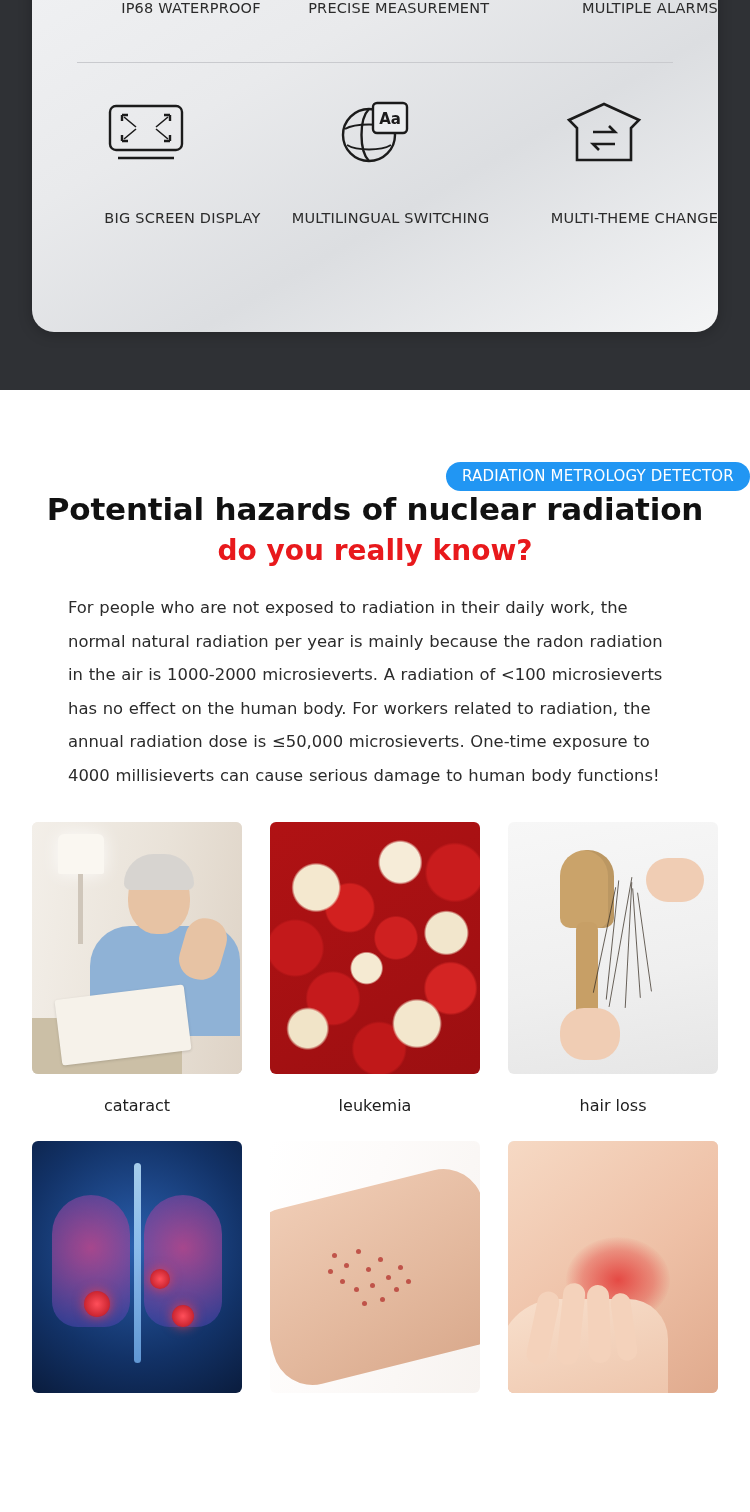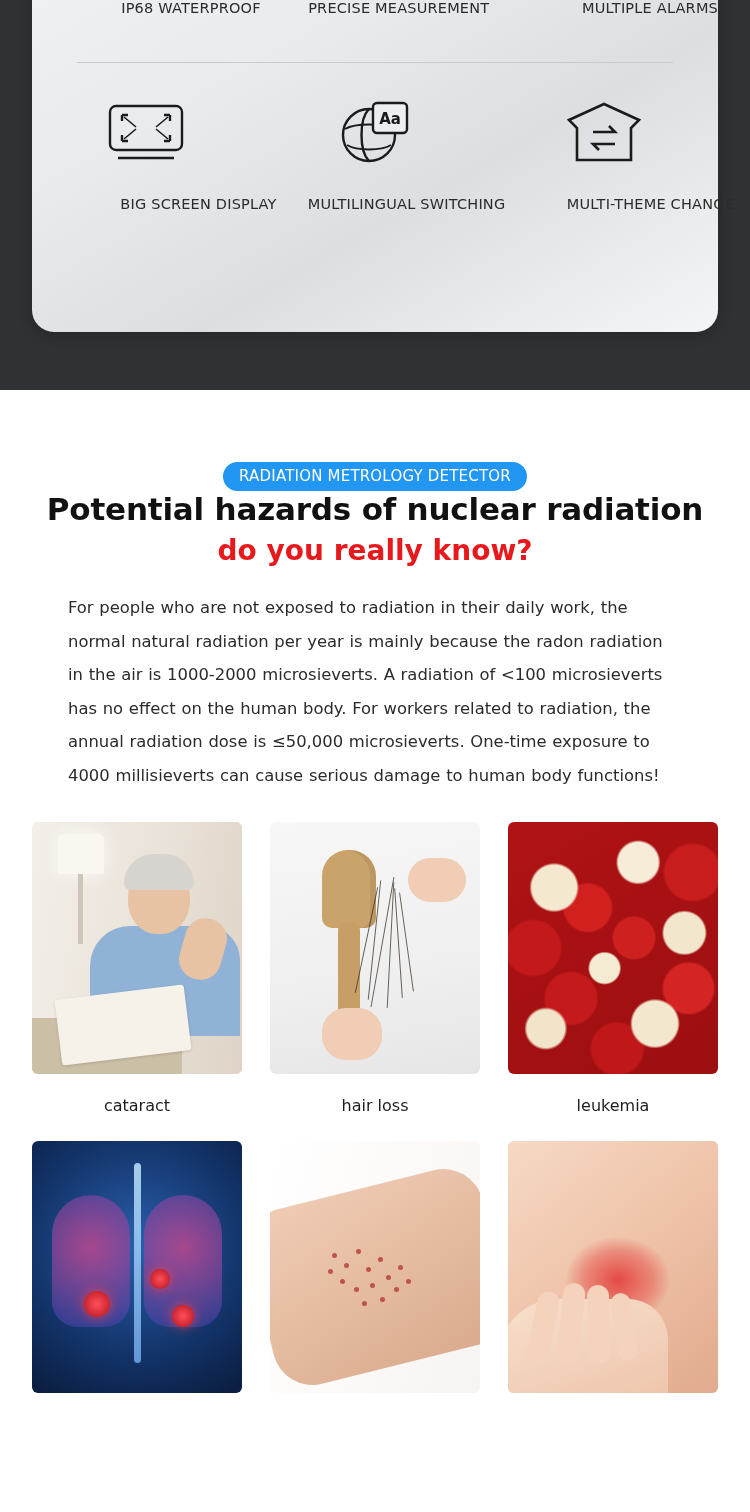--- a/index.html
+++ b/index.html
@@ -64,35 +64,34 @@
     top: 200px;
     left: 0;
     width: 100%;
     display: flex;
     align-items: flex-end;
     font-weight: bold;
   }
   .icons-row .cell { display:flex; justify-content:center; align-items:center; height: 86px;}
   .labels-row-2 {
     position: absolute;
-    top: 306px;
+    top: 320px;
     left: 0;
     width: 100%;
-    margin-left: 16px;
   }
   .icon-svg { display: block; }
 
   
   .content {
     position: relative;
     width: 750px;
     background: #ffffff;
     padding-top: 72px;
   }
-  .pill-wrap { text-align: center; }
+  .pill-wrap { text-align: right; }
   .pill {
     display: inline-block;
     background: #2196f3;
     color: #ffffff;
     font-size: 15px;
     letter-spacing: 0.2px;
     padding: 5px 16px 6px;
     border-radius: 16px;
     white-space: nowrap;
   }
@@ -300,38 +299,38 @@
         <div class="body"></div>
         <div class="head"></div>
         <div class="hair"></div>
         <div class="arm"></div>
         <div class="paper"></div>
       </div>
       <div class="thumb-label">cataract</div>
     </div>
 
     <div class="tile">
+      <div class="thumb img-leukemia"></div>
+      <div class="thumb-label">leukemia</div>
+    </div>
+
+    <div class="tile">
       <div class="thumb img-hairloss">
         <div class="brush"></div>
         <div class="handle"></div>
         <div class="hand-l"></div>
         <div class="hand-r"></div>
         <div class="strand" style="left:104px;top:58px;height:120px;transform:rotate(6deg);"></div>
         <div class="strand" style="left:112px;top:54px;height:132px;transform:rotate(10deg);"></div>
         <div class="strand" style="left:120px;top:60px;height:126px;transform:rotate(3deg);"></div>
         <div class="strand" style="left:128px;top:66px;height:110px;transform:rotate(-4deg);"></div>
         <div class="strand" style="left:136px;top:70px;height:100px;transform:rotate(-8deg);"></div>
         <div class="strand" style="left:96px;top:64px;height:108px;transform:rotate(12deg);"></div>
       </div>
       <div class="thumb-label">hair loss</div>
-    </div>
-
-    <div class="tile">
-      <div class="thumb img-leukemia"></div>
-      <div class="thumb-label">leukemia</div>
     </div>
 
     <div class="tile">
       <div class="thumb img-lungs">
         <div class="lung l"></div>
         <div class="lung r"></div>
         <div class="spine"></div>
         <div class="tumor t1"></div>
         <div class="tumor t2"></div>
         <div class="tumor t3"></div>

